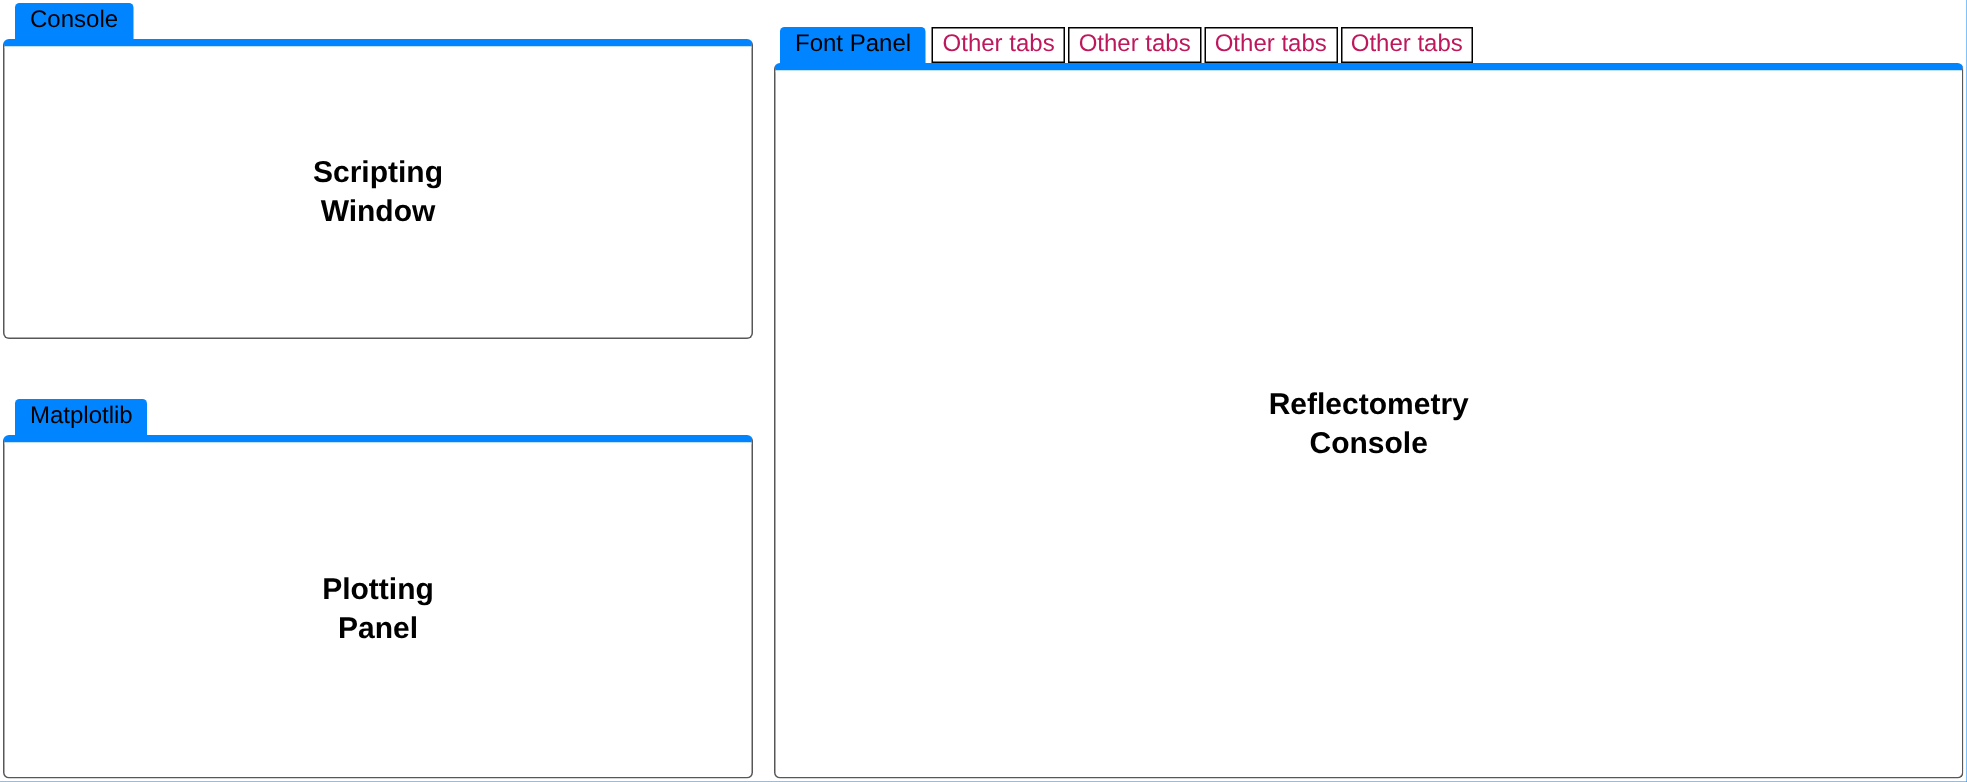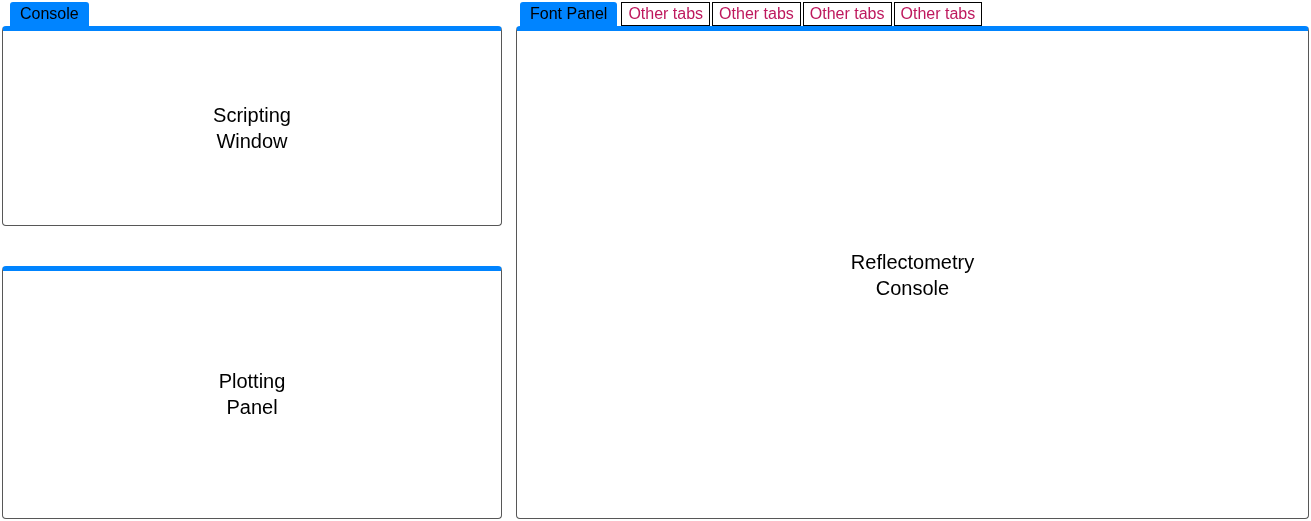--- a/index.html
+++ b/index.html
@@ -24,20 +24,21 @@
   .left-col {
     display: flex;
     flex-direction: column;
     width: 500px;
     gap: 10px;
   }
   .right-col {
     flex: 1;
     display: flex;
     flex-direction: column;
+    margin-top: 16px;
   }
   .panel {
     display: flex;
     flex-direction: column;
     flex: 1;
   }
   .tabs-row {
     display: flex;
     align-items: flex-end;
     height: 24px;
@@ -68,21 +69,21 @@
     border-top: 5px solid #0084ff;
     border-radius: 4px;
     flex: 1;
     display: flex;
     align-items: center;
     justify-content: center;
     text-align: center;
   }
   .panel-title {
     font-size: 20px;
-    font-weight: normal;
+    font-weight: bold;
     color: #000000;
     line-height: 1.3;
     white-space: pre-line;
   }
   .scripting-body {
     height: 200px;
     flex: none;
   }
   .plotting-body {
     flex: 1;
@@ -99,20 +100,23 @@
       <div class="tabs-row">
         <div class="tab">Console</div>
       </div>
       <div class="panel-body scripting-body">
         <div class="panel-title">Scripting
 Window</div>
       </div>
     </div>
 
     <div class="panel">
+      <div class="tabs-row">
+        <div class="tab">Matplotlib</div>
+      </div>
       <div class="panel-body plotting-body">
         <div class="panel-title">Plotting
 Panel</div>
       </div>
     </div>
 
   </div>
 
   <div class="right-col">
 

